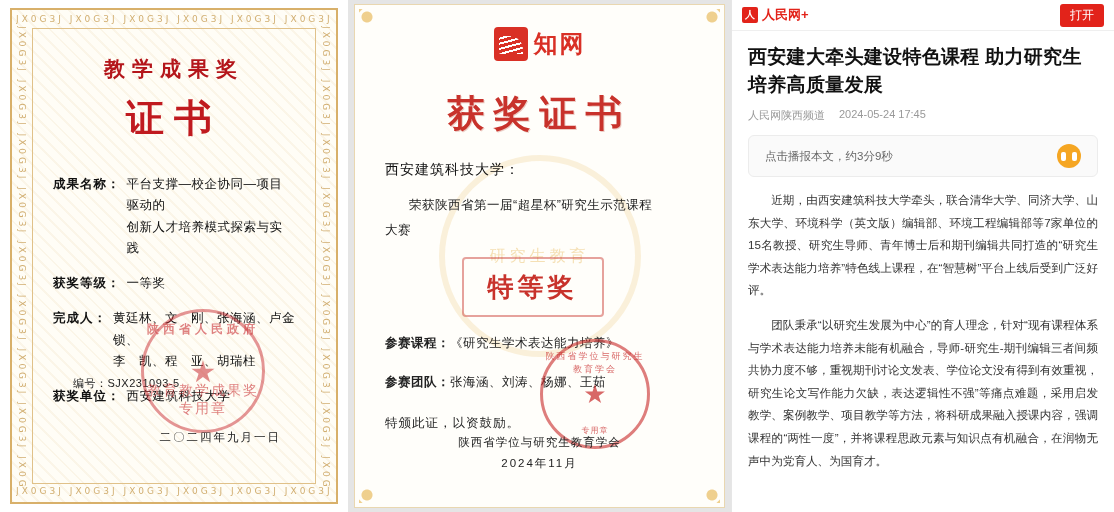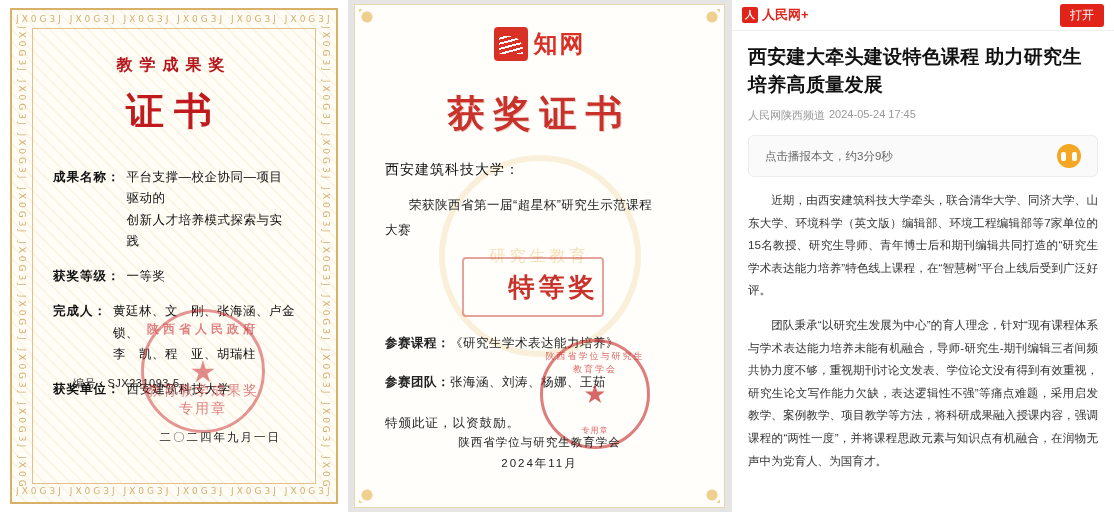--- a/index.html
+++ b/index.html
@@ -58,21 +58,21 @@
   .cert1-inner {
     position: absolute;
     left: 20px; top: 18px; right: 20px; bottom: 18px;
     border: 1px solid #e0c189;
     box-sizing: border-box;
     padding: 10px 14px;
   }
   .cert1-title {
     text-align: center;
     color: #b4161b;
-    font-size: 16px;
+    font-size: 21px;
     font-weight: bold;
     letter-spacing: 7px;
     margin-top: 16px;
     font-family: "DejaVu Serif", serif;
   }
   .cert1-subtitle {
     text-align: center;
     color: #c01a1f;
     font-size: 38px;
     font-weight: bold;
@@ -226,21 +226,21 @@
     font-size: 12.5px;
     color: #222;
     line-height: 2;
   }
   .c2-org { font-size: 14px; letter-spacing: 1px; color: #111; }
   .c2-line { margin-top: 10px; letter-spacing: .5px; padding-left: 24px; }
   .c2-line2 { letter-spacing: .5px; }
   .c2-prize {
     margin: 14px auto 8px;
     width: 132px;
-    text-align: right;
+    text-align: center;
     font-size: 26px;
     font-weight: bold;
     color: #c8322b;
     letter-spacing: 4px;
     border: 2px solid rgba(200,50,43,0.45);
     border-radius: 4px;
     padding: 2px 3px;
     font-family: "DejaVu Serif", serif;
   }
   .c2-kv { margin-top: 14px; font-size: 12.5px; letter-spacing: .5px; }
@@ -327,21 +327,21 @@
     line-height: 1.45;
     font-weight: bold;
     color: #111;
     letter-spacing: .3px;
   }
   .p3-meta {
     margin-top: 10px;
     font-size: 11px;
     color: #999;
     display: flex;
-    gap: 4px;
+    gap: 14px;
   }
   .p3-audio {
     margin-top: 12px;
     height: 40px;
     border: 1px solid #ececec;
     border-radius: 6px;
     display: flex;
     align-items: center;
     justify-content: space-between;
     padding: 0 16px;

